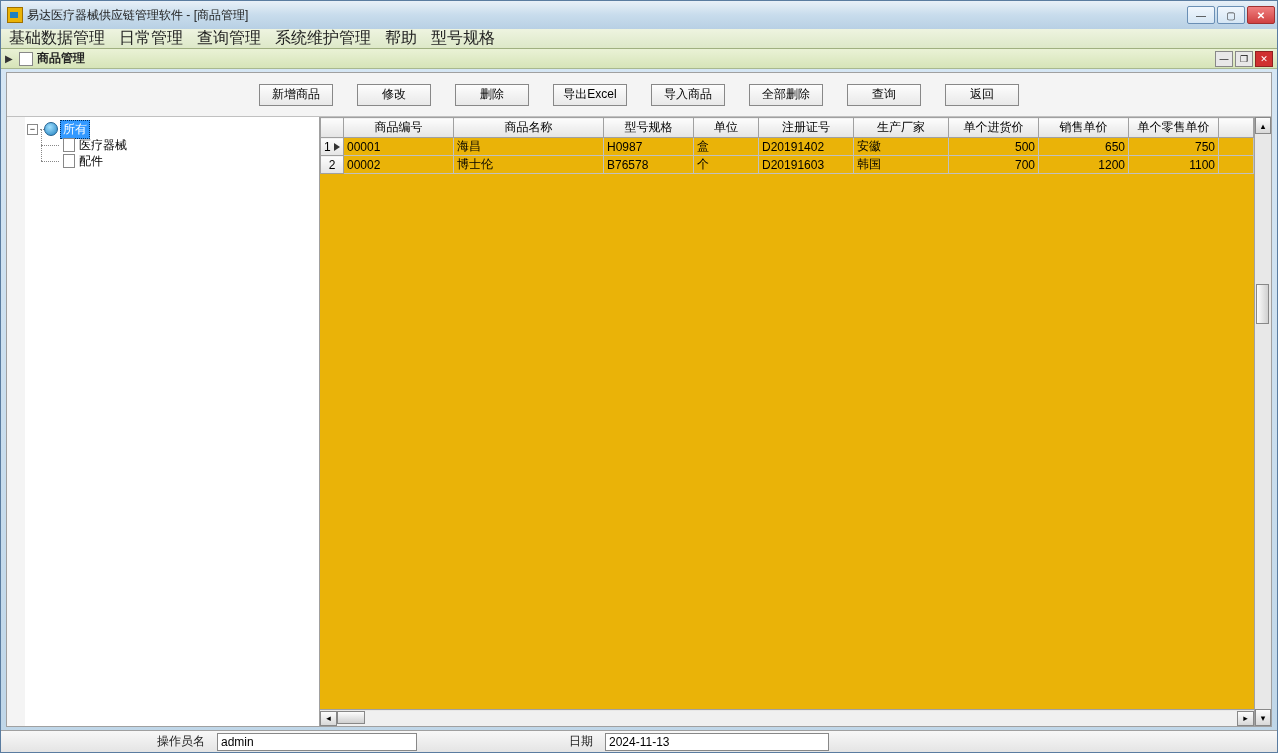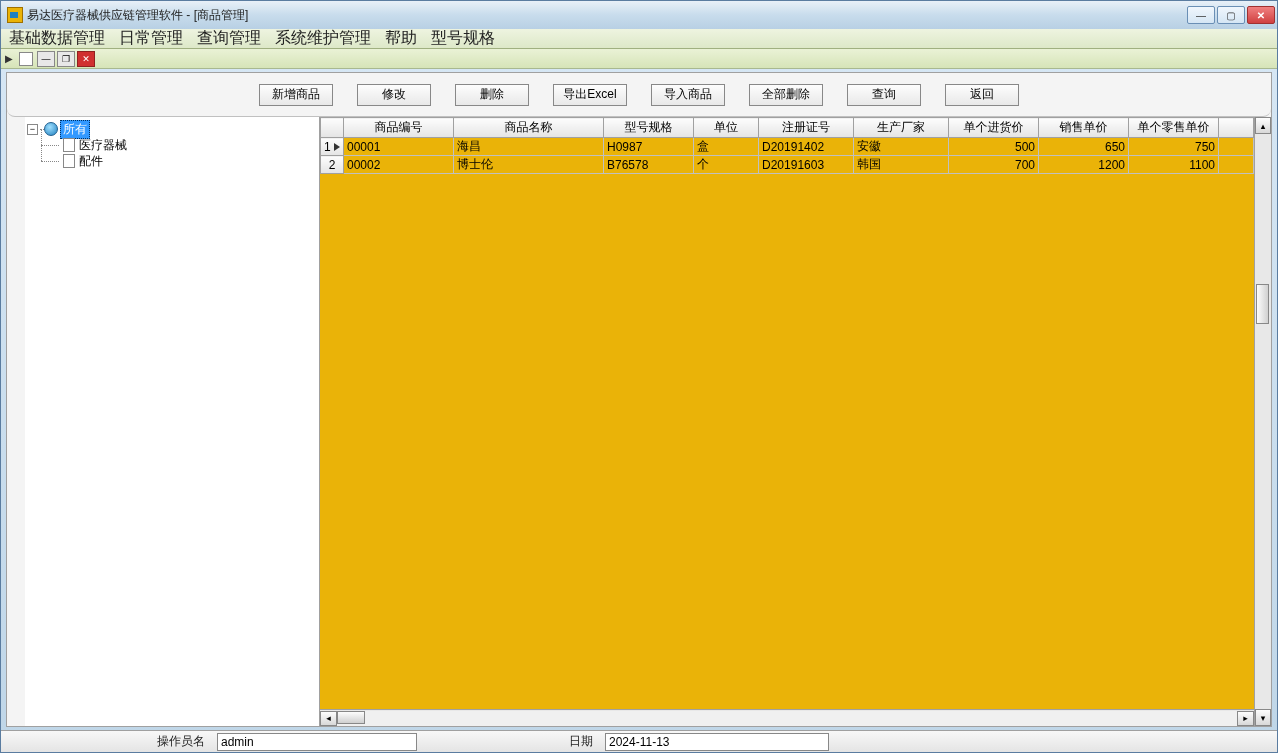--- a/index.html
+++ b/index.html
@@ -25,21 +25,21 @@
 .mdi-title .doc-icon { width: 14px; height: 14px; background: #fff; border: 1px solid #888; margin: 0 4px; position: relative; }
 .mdi-title .lbl { flex: 1; font-size: 12px; color: #222; font-weight: bold; }
 .mdi-title .mdi-btns { display: flex; gap: 2px; }
 .mdi-title .mdi-btn { width: 18px; height: 16px; background: #e8e8e8; border: 1px solid #888; display: flex; align-items: center; justify-content: center; font-size: 9px; cursor: pointer; }
 .mdi-title .mdi-btn.close { background: #d03030; color: #fff; border-color: #902020; }
 
 
 .client { flex: 1; margin: 3px 5px; background: #f4f4f4; border: 1px solid #a0a0a0; display: flex; flex-direction: column; }
 
 
-.toolbar { height: 44px; display: flex; align-items: center; justify-content: center; gap: 24px; background: #f4f4f4; border-bottom: 1px solid #c0c0c0; border-radius: 8px; }
+.toolbar { height: 44px; display: flex; align-items: center; justify-content: center; gap: 24px; background: #f4f4f4; border-bottom: 1px solid #c0c0c0; }
 .toolbar button { width: 74px; height: 22px; font-size: 12px; background: linear-gradient(to bottom, #fdfdfd, #e8e8e8); border: 1px solid #888; cursor: pointer; }
 
 
 .split { flex: 1; display: flex; min-height: 0; }
 
 
 .tree-panel { width: 295px; background: #fff; border-right: 1px solid #a0a0a0; padding: 4px 2px; position: relative; }
 .tree-row { display: flex; align-items: center; height: 16px; font-size: 12px; }
 .tree-toggle { width: 11px; height: 11px; border: 1px solid #888; display: flex; align-items: center; justify-content: center; font-size: 9px; line-height: 1; margin-right: 2px; cursor: pointer; }
 .tree-globe { width: 14px; height: 14px; border-radius: 50%; background: radial-gradient(circle at 40% 35%, #a0e0ff, #2080c0); border: 1px solid #206090; margin-right: 2px; }
@@ -101,20 +101,21 @@
     <span>日常管理</span>
     <span>查询管理</span>
     <span>系统维护管理</span>
     <span>帮助</span>
     <span>型号规格</span>
   </div>
 
   <div class="mdi-title">
     <span class="arrow">▶</span>
     <div class="doc-icon"></div>
+    <div class="lbl">商品管理</div>
     <div class="mdi-btns">
       <div class="mdi-btn">—</div>
       <div class="mdi-btn">❐</div>
       <div class="mdi-btn close">✕</div>
     </div>
   </div>
 
   <div class="client">
 
     <div class="toolbar">

